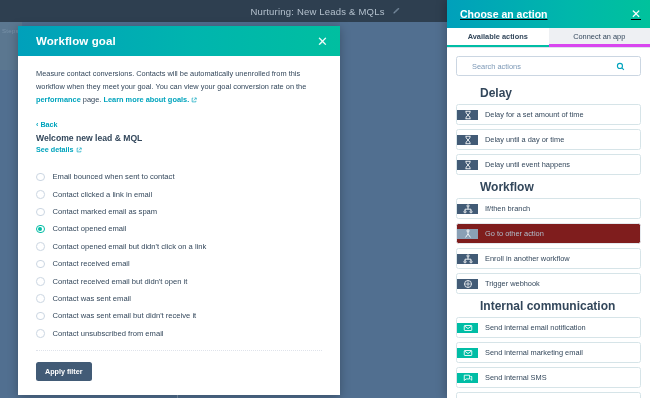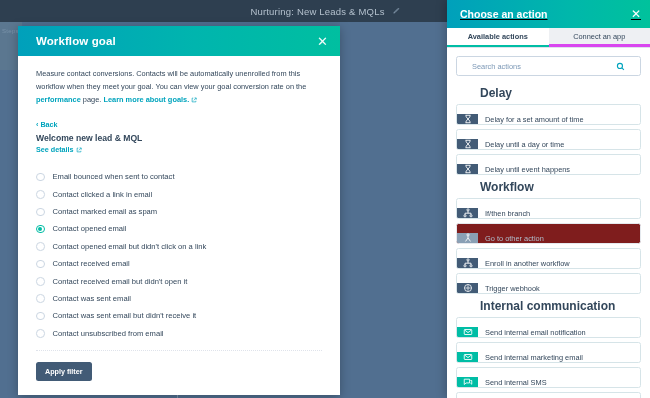--- a/index.html
+++ b/index.html
@@ -170,21 +170,21 @@
   .search-input::placeholder { color: #7c98b6; }
   .search-icon { color: #00a4bd; display: flex; flex: none; }
 
   .panel-scroll { flex: 1; overflow: hidden; padding: 0 9px 8px 9px; }
   .group-title {
     font-size: 12px; font-weight: bold; color: #33475b;
     margin: 5px 0 4px 0;
     padding-left: 24px;
   }
   .action-item {
-    display: flex; align-items: flex-end;
+    display: flex; align-items: center;
     height: 21px; margin-bottom: 4px;
     border: 1px solid #d6e4e8; border-radius: 2.5px;
     overflow: hidden; cursor: pointer; background: #fff;
   }
   .action-icon {
     width: 21px; flex: none;
     display: flex; align-items: center; justify-content: center;
     color: #fff;
   }
   .action-icon.slate { background: #425b76; }

